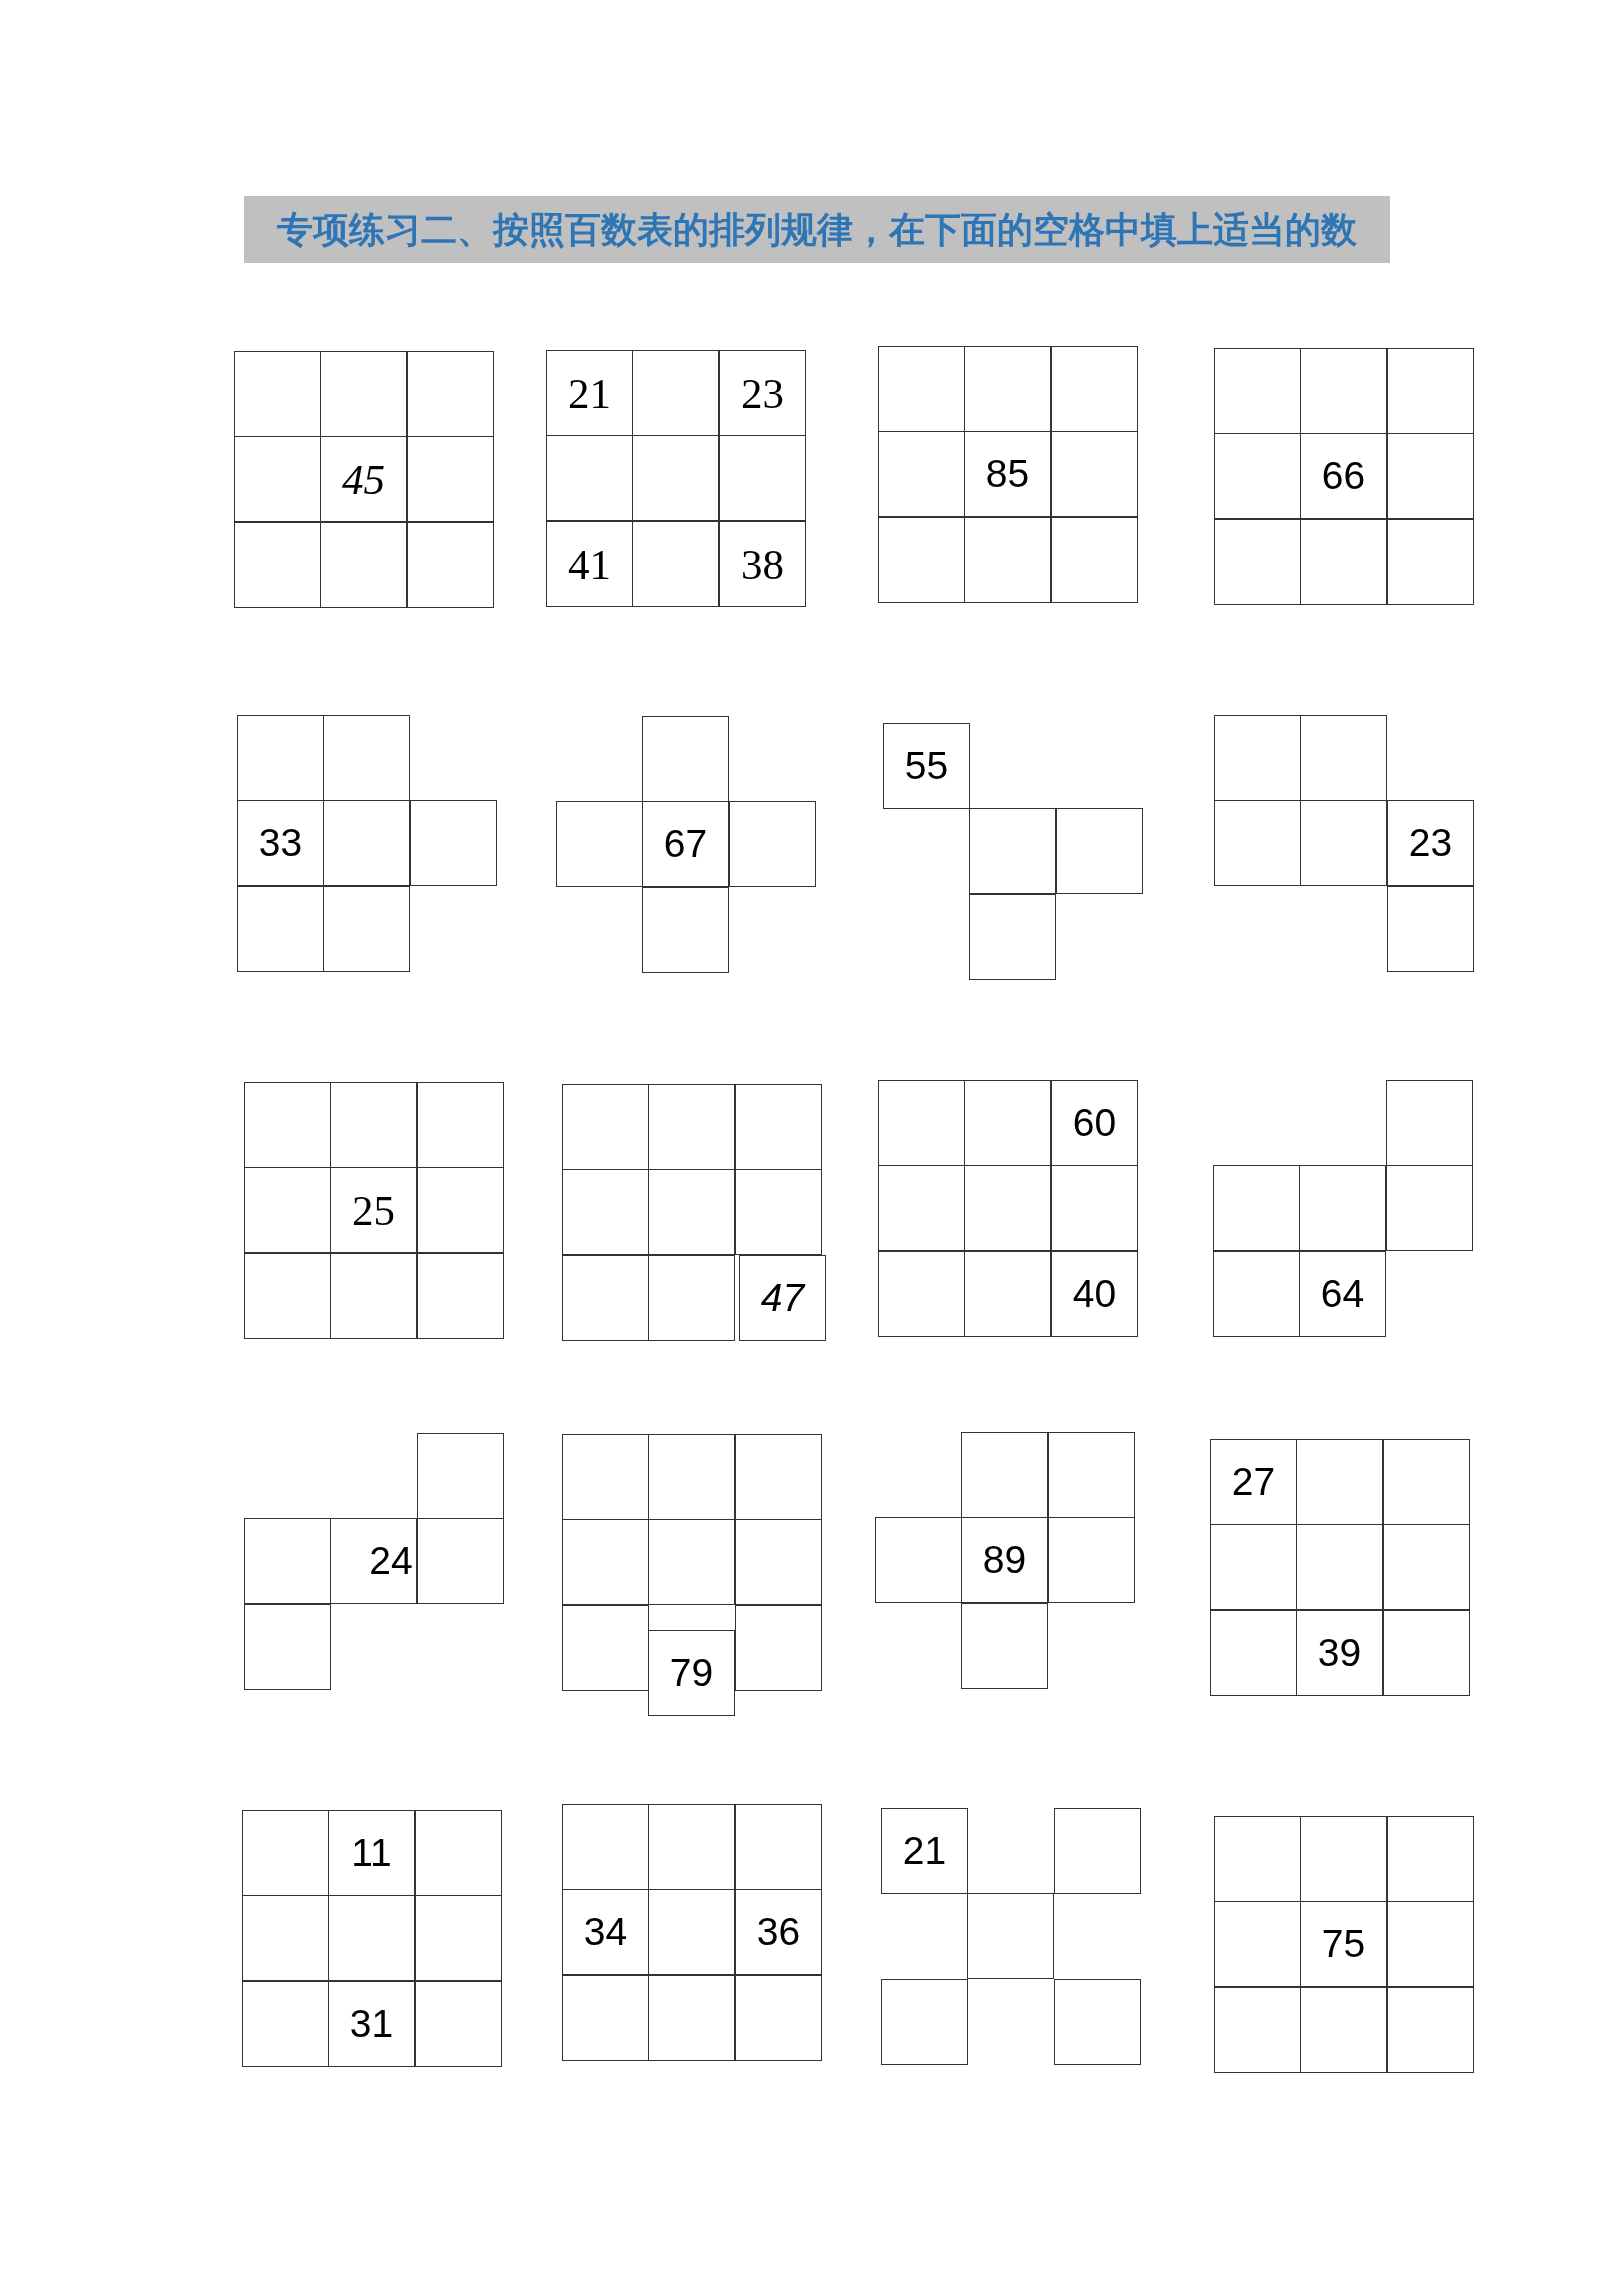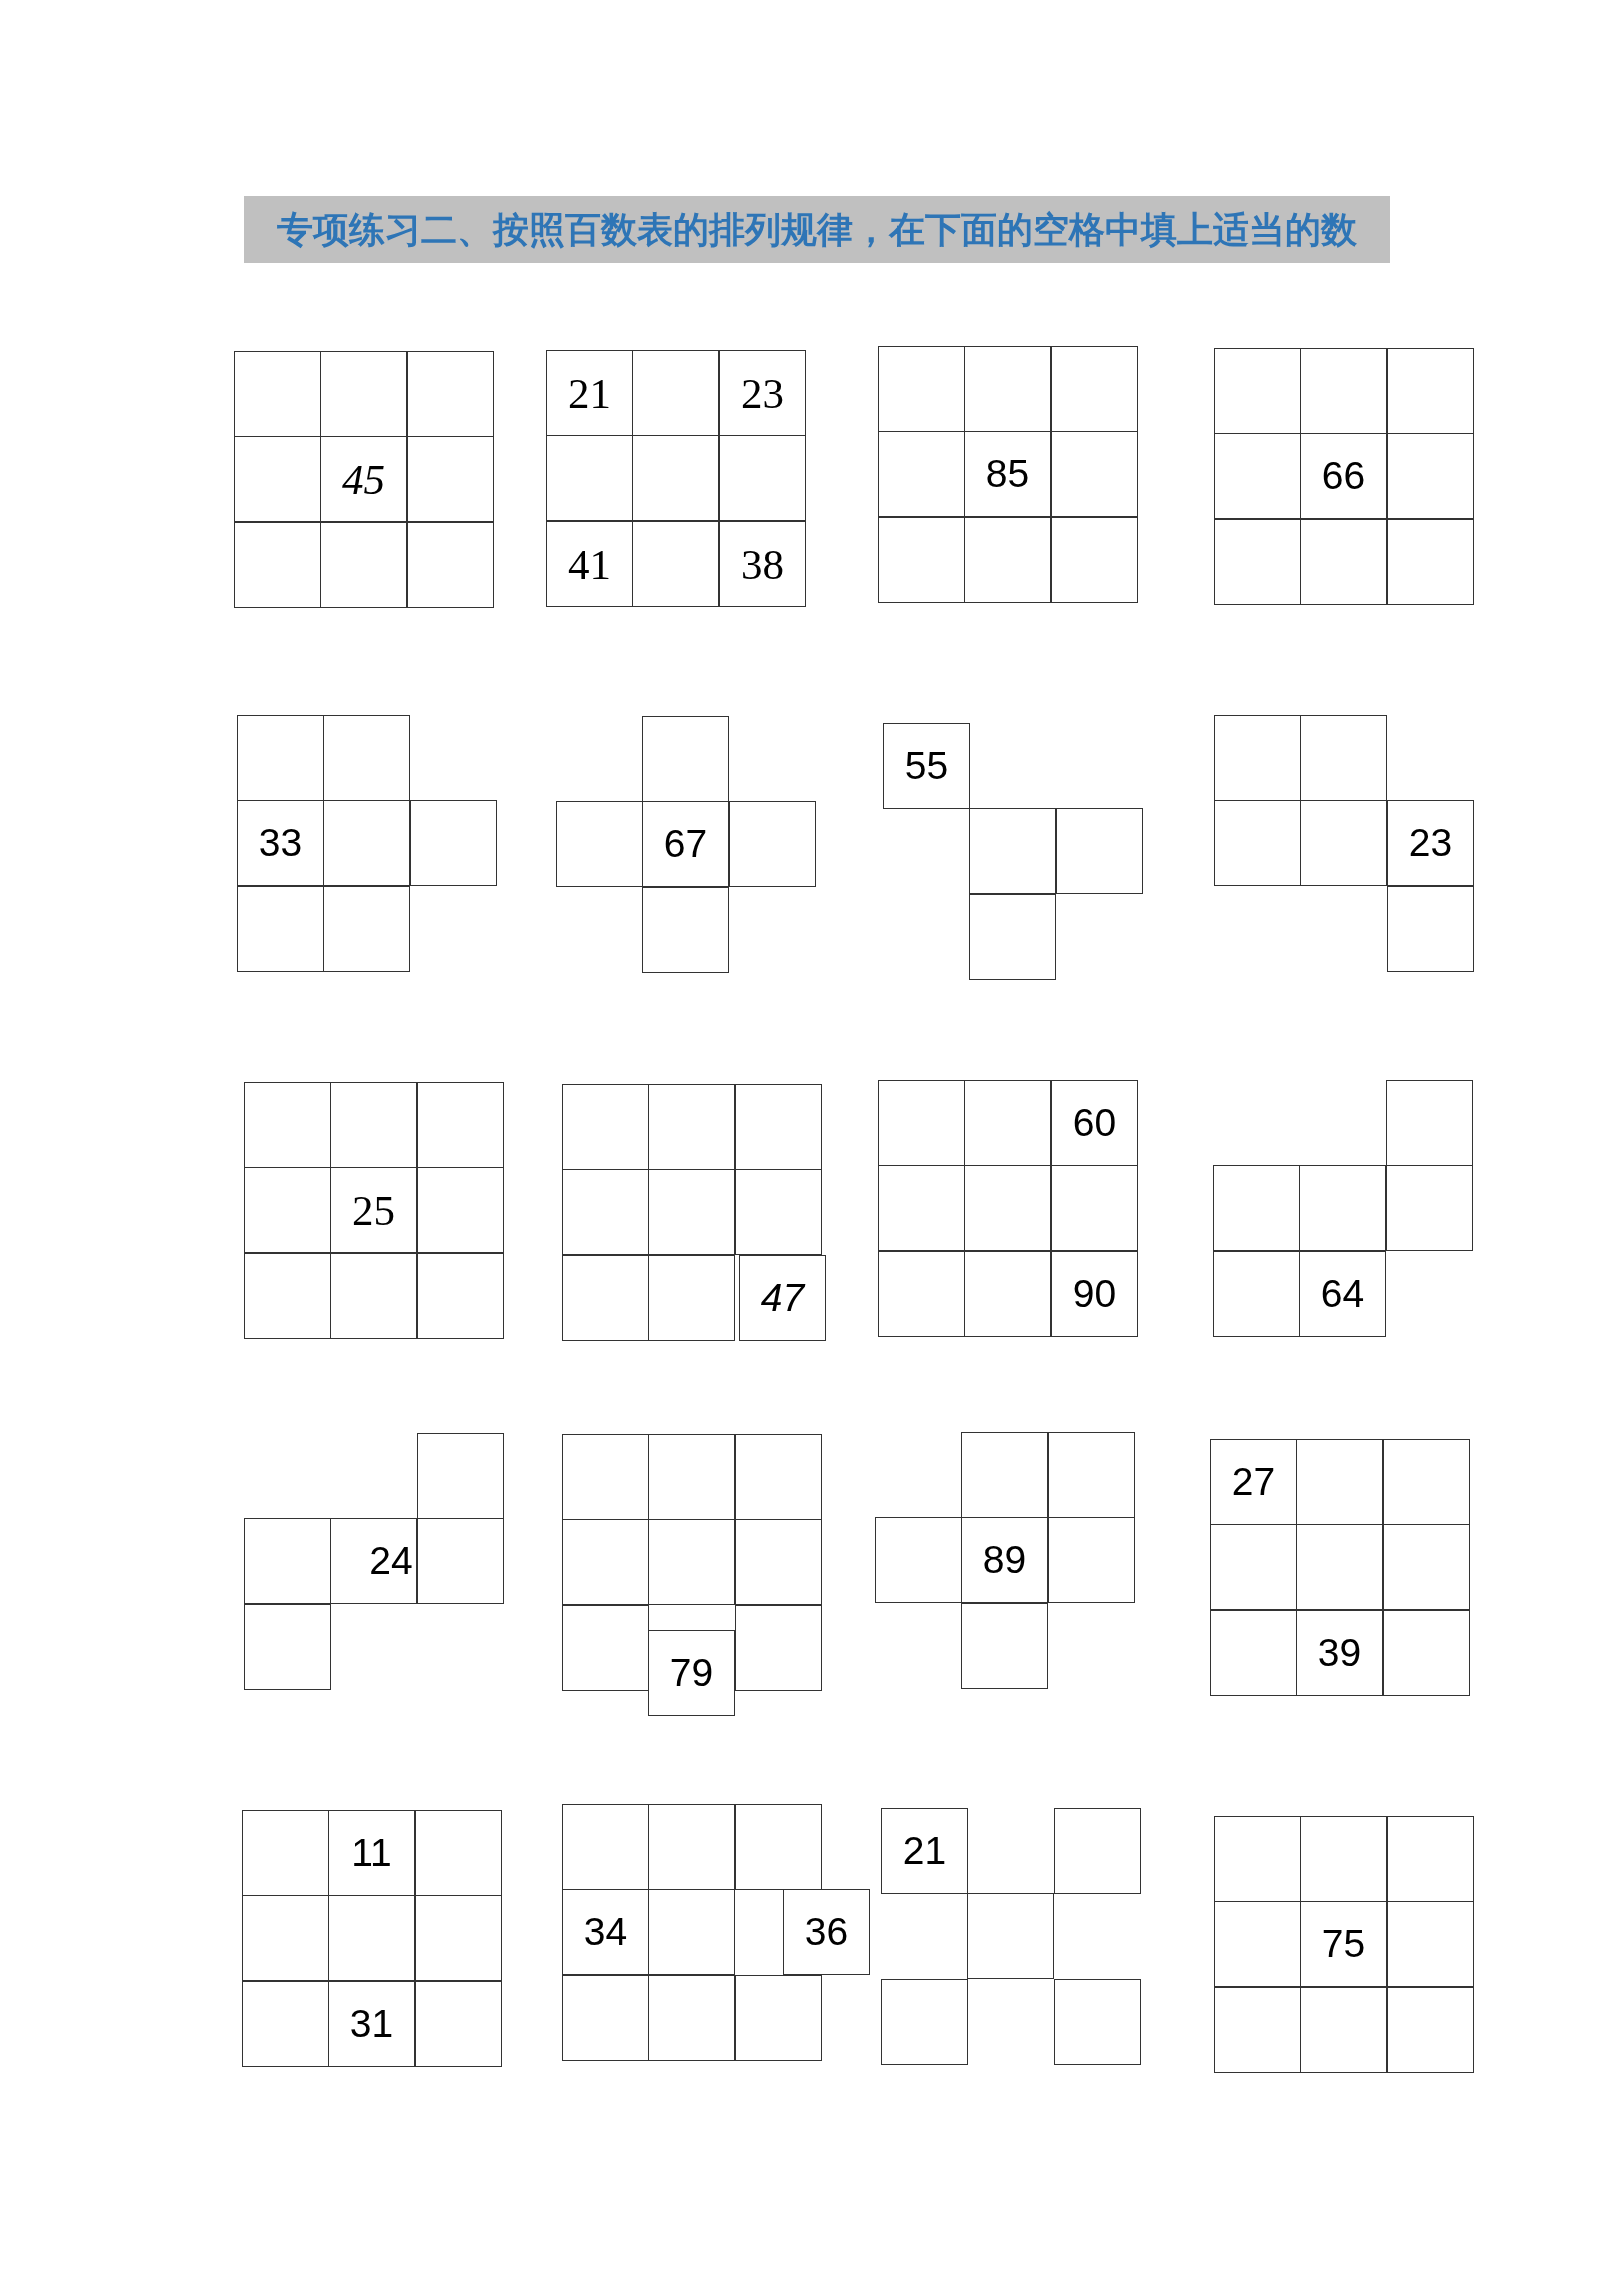--- a/index.html
+++ b/index.html
@@ -112,21 +112,21 @@
     </div>
     <div class="puzzle" style="left: 878px; top: 1080px;">
       <div class="cell" style="left: 0px; top: 0px;"></div>
       <div class="cell" style="left: 86px; top: 0px;"></div>
       <div class="cell" style="left: 173px; top: 0px;">60</div>
       <div class="cell" style="left: 0px; top: 85px;"></div>
       <div class="cell" style="left: 86px; top: 85px;"></div>
       <div class="cell" style="left: 173px; top: 85px;"></div>
       <div class="cell" style="left: 0px; top: 171px;"></div>
       <div class="cell" style="left: 86px; top: 171px;"></div>
-      <div class="cell" style="left: 173px; top: 171px;">90</div>
+      <div class="cell" style="left: 173px; top: 171px;">40</div>
     </div>
     <div class="puzzle" style="left: 1213px; top: 1080px;">
       <div class="cell" style="left: 173px; top: 0px;"></div>
       <div class="cell" style="left: 0px; top: 85px;"></div>
       <div class="cell" style="left: 86px; top: 85px;"></div>
       <div class="cell" style="left: 173px; top: 85px;"></div>
       <div class="cell" style="left: 0px; top: 171px;"></div>
       <div class="cell" style="left: 86px; top: 171px;">64</div>
     </div>
     <div class="puzzle" style="left: 244px; top: 1433px;">
@@ -176,21 +176,21 @@
       <div class="cell" style="left: 0px; top: 171px;"></div>
       <div class="cell" style="left: 86px; top: 171px;">31</div>
       <div class="cell" style="left: 173px; top: 171px;"></div>
     </div>
     <div class="puzzle" style="left: 562px; top: 1804px;">
       <div class="cell" style="left: 0px; top: 0px;"></div>
       <div class="cell" style="left: 86px; top: 0px;"></div>
       <div class="cell" style="left: 173px; top: 0px;"></div>
       <div class="cell" style="left: 0px; top: 85px;">34</div>
       <div class="cell" style="left: 86px; top: 85px;"></div>
-      <div class="cell" style="left: 173px; top: 85px; margin-left: 48px;">36</div>
+      <div class="cell" style="left: 173px; top: 85px;">36</div>
       <div class="cell" style="left: 0px; top: 171px;"></div>
       <div class="cell" style="left: 86px; top: 171px;"></div>
       <div class="cell" style="left: 173px; top: 171px;"></div>
     </div>
     <div class="puzzle" style="left: 881px; top: 1808px;">
       <div class="cell" style="left: 0px; top: 0px;">21</div>
       <div class="cell" style="left: 173px; top: 0px;"></div>
       <div class="cell" style="left: 86px; top: 85px;"></div>
       <div class="cell" style="left: 0px; top: 171px;"></div>
       <div class="cell" style="left: 173px; top: 171px;"></div>

